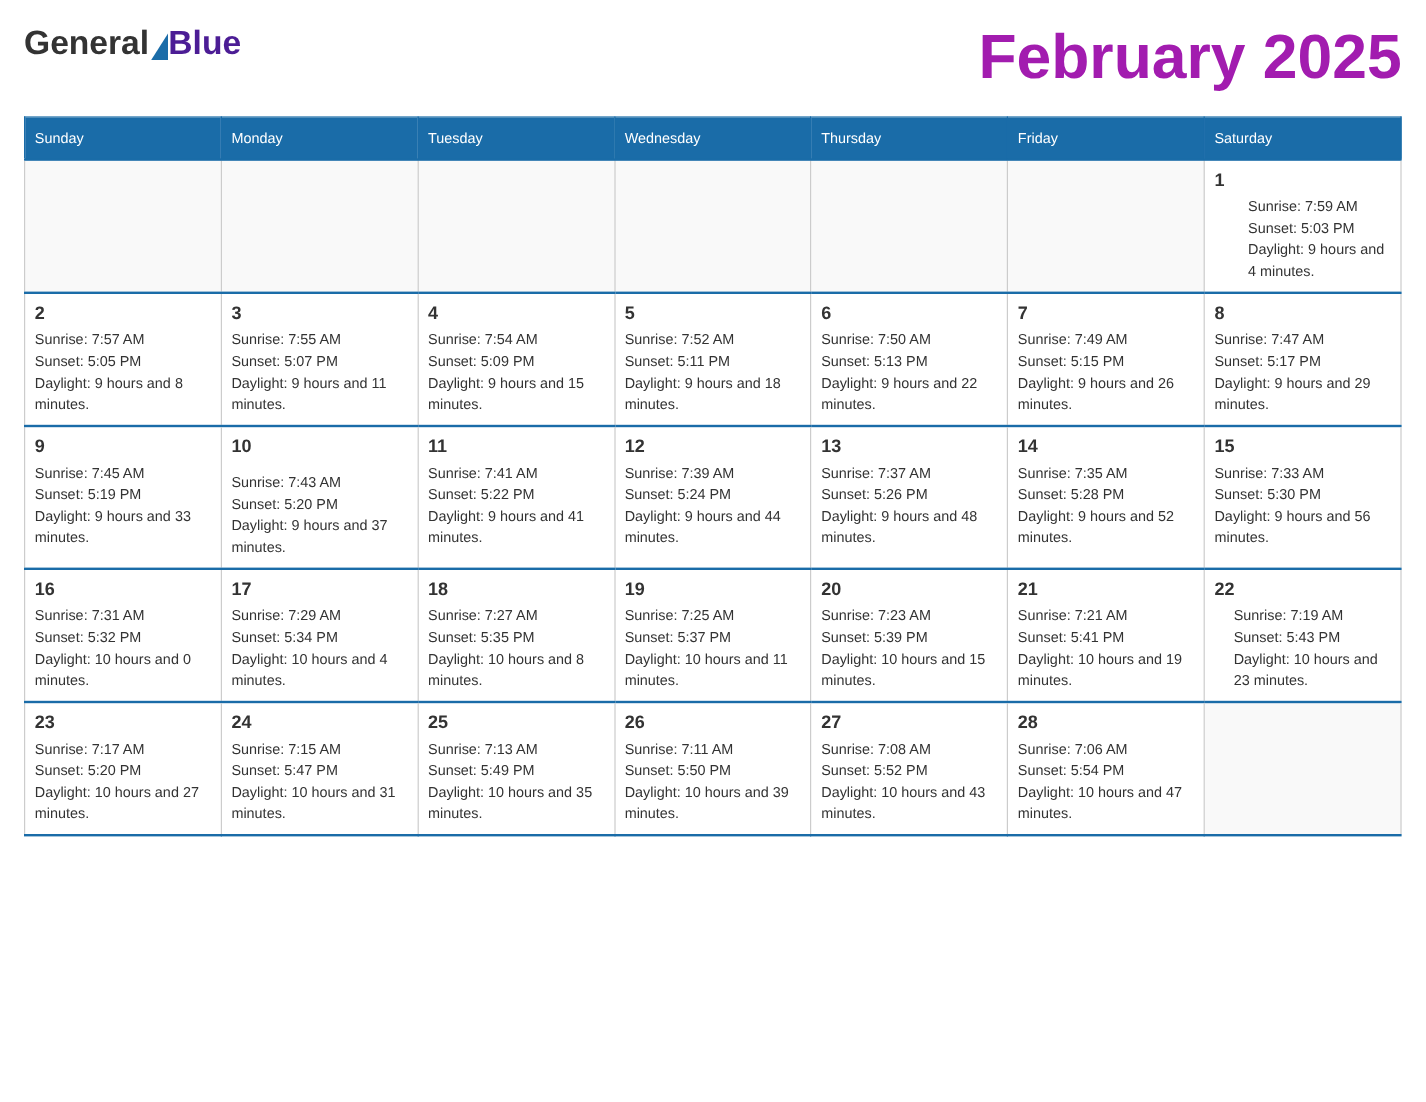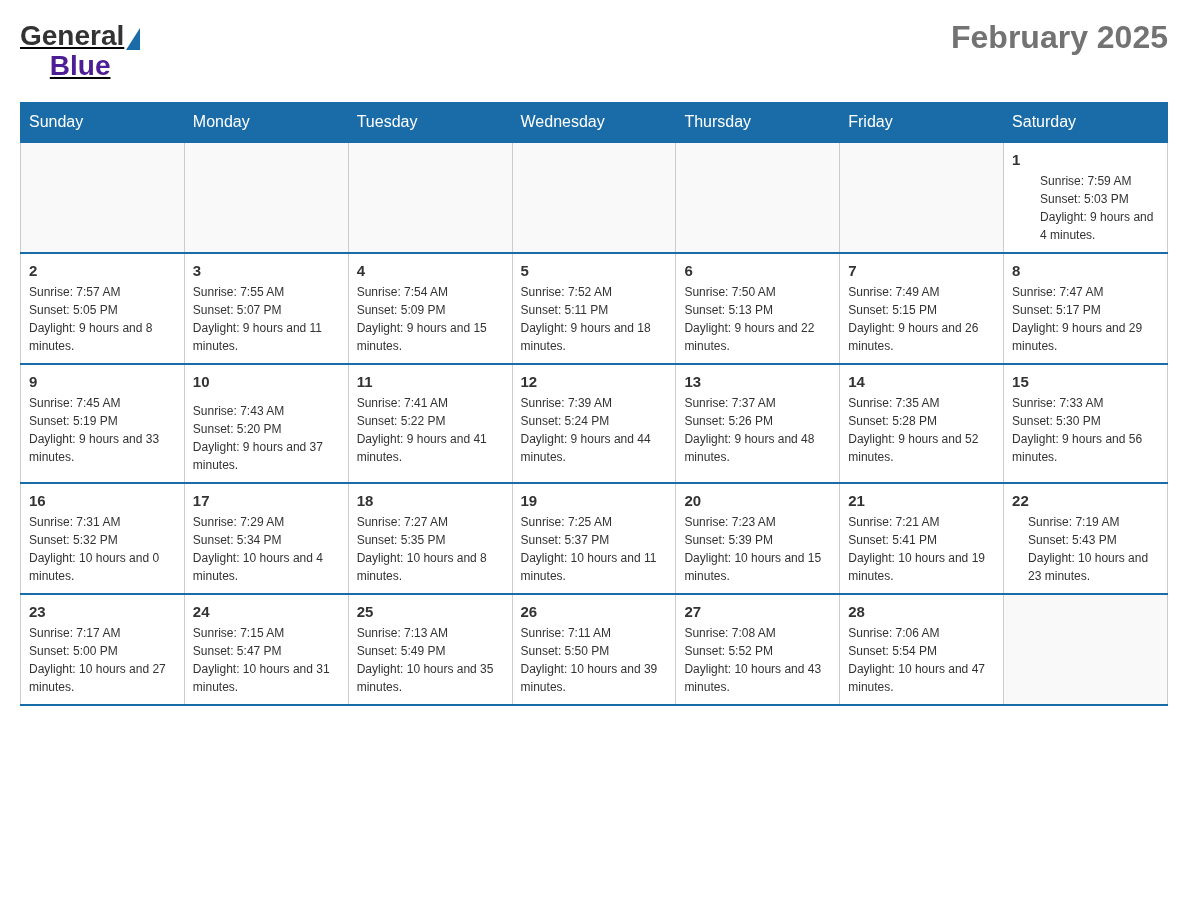--- a/index.html
+++ b/index.html
@@ -11,23 +11,22 @@
       min-height: 918px;
     }
     .header {
       display: flex;
       justify-content: space-between;
       align-items: flex-start;
       margin-bottom: 20px;
     }
     .logo {
       display: flex;
-      flex-direction: column;
-      align-items: center;
-      text-decoration: underline;
+      flex-direction: row;
+      align-items: flex-end;
     }
     .logo-text {
       font-size: 28px;
       font-weight: bold;
       color: #333;
       display: flex;
       align-items: center;
     }
     .logo-general { color: #333; }
     .logo-arrow {
@@ -36,39 +35,39 @@
       border-left: 14px solid transparent;
       border-bottom: 22px solid #1a6ca8;
       display: inline-block;
       margin-left: 2px;
       position: relative;
       top: 3px;
     }
     .logo-blue { color: #4c1d95; font-size: 28px; font-weight: bold; margin-top: -2px; }
     .title-area { text-align: right; }
     .month-title {
-      font-size: 32px;
+      font-size: 52px;
       font-weight: bold;
-      color: #737373;
+      color: #a21caf;
       line-height: 1.1;
     }
     .location-title {
       font-size: 22px;
       color: #444;
       margin-top: 4px;
     }
     .calendar {
       width: 100%;
       border-collapse: collapse;
       border: 1px solid #aaa;
     }
     .calendar th {
       background-color: #1a6ca8;
       color: #fff;
-      font-size: 16px;
+      font-size: 12px;
       font-weight: normal;
       padding: 10px 8px;
       text-align: left;
       border: 1px solid #1a6ca8;
     }
     .calendar td {
       vertical-align: top;
       padding: 8px;
       border: 1px solid #ccc;
       width: 14.28%;
@@ -267,21 +266,21 @@
           <span class="day-number">22</span>
           <div class="day-info" style="white-space: pre-line; margin-left: 16px;">Sunrise: 7:19 AM
 Sunset: 5:43 PM
 Daylight: 10 hours and 23 minutes.</div>
         </td>
       </tr>
       <tr class="row-week">
         <td>
           <span class="day-number">23</span>
           <div class="day-info" style="white-space: pre-line;">Sunrise: 7:17 AM
-Sunset: 5:00 PM
+Sunset: 5:20 PM
 Daylight: 10 hours and 27 minutes.</div>
         </td>
         <td>
           <span class="day-number">24</span>
           <div class="day-info" style="white-space: pre-line;">Sunrise: 7:15 AM
 Sunset: 5:47 PM
 Daylight: 10 hours and 31 minutes.</div>
         </td>
         <td>
           <span class="day-number">25</span>

